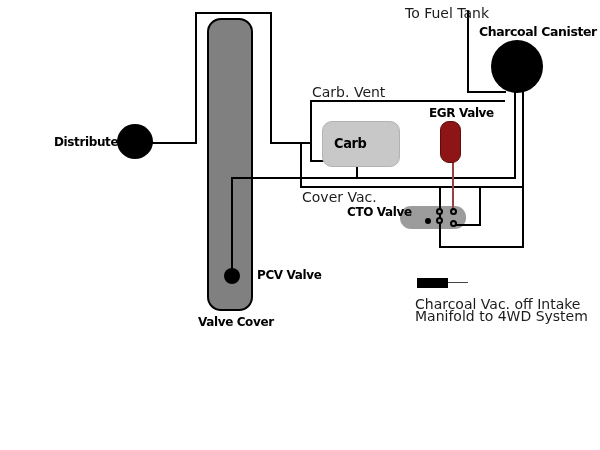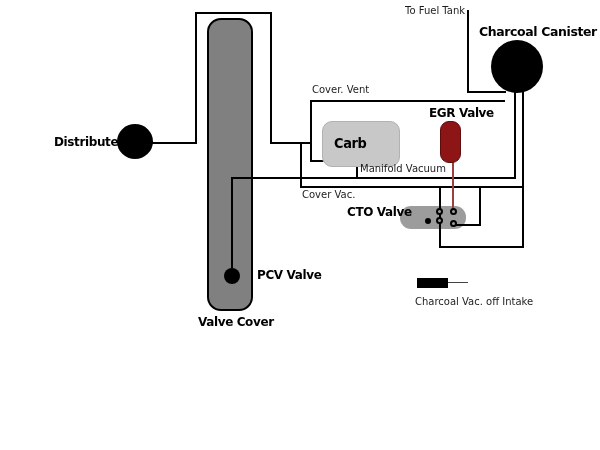--- a/index.html
+++ b/index.html
@@ -2,21 +2,21 @@
 <html><head>
 <meta charset="utf-8">
 <style>
   html,body{margin:0;padding:0;background:#fff;}
   #canvas{
     position:relative;width:600px;height:450px;background:#ffffff;
     font-family:"DejaVu Sans","Liberation Sans",sans-serif;overflow:hidden;
   }
   .ln{position:absolute;background:#000000;}
   .redln{position:absolute;background:#9b4040;}
-  .lbl{position:absolute;font-size:10px;color:#1c1c1c;white-space:nowrap;}
+  .lbl{position:absolute;font-size:14px;color:#1c1c1c;white-space:nowrap;}
   .nodelbl{position:absolute;font-size:12.5px;font-weight:bold;color:#000;
     white-space:nowrap;letter-spacing:-0.4px;transform:scaleX(0.96);transform-origin:left;}
   .shape{position:absolute;box-sizing:border-box;}
   .dot{position:absolute;width:7px;height:7px;border:2px solid #000;background:#9c9c9c;
     border-radius:50%;box-sizing:border-box;}
 </style>
 </head>
 <body>
 
 <div id="canvas">
@@ -64,23 +64,23 @@
   <div class="dot" style="left:436px;top:217px;"></div>
   <div class="dot" style="left:450px;top:220px;"></div>
   <div class="dot" style="left:425px;top:218px;width:6px;height:6px;background:#000;"></div>
 
   <div class="shape" style="left:417px;top:278px;width:31px;height:10px;background:#000;"></div>
   <div class="ln" style="left:448px;top:282px;width:20px;height:1px;background:#444;"></div>
 
   <div class="nodelbl" style="left:54px;top:134px;">Distributer</div>
   <div class="lbl" style="left:405px;top:5px;">To Fuel Tank</div>
   <div class="nodelbl" style="left:479px;top:24px;font-size:13px;">Charcoal Canister</div>
-  <div class="lbl" style="left:312px;top:84px;">Cover. Vent</div>
+  <div class="lbl" style="left:312px;top:84px;">Carb. Vent</div>
   <div class="nodelbl" style="left:429px;top:105px;">EGR Valve</div>
   <div class="nodelbl" style="left:334px;top:135px;font-size:13.5px;">Carb</div>
-  <div class="lbl" style="left:360px;top:163px;">Manifold Vacuum</div>
   <div class="lbl" style="left:302px;top:189px;">Cover Vac.</div>
   <div class="nodelbl" style="left:347px;top:204px;">CTO Valve</div>
   <div class="nodelbl" style="left:257px;top:267px;">PCV Valve</div>
   <div class="nodelbl" style="left:198px;top:314px;">Valve Cover</div>
   <div class="lbl" style="left:415px;top:296px;">Charcoal Vac. off Intake</div>
+  <div class="lbl" style="left:415px;top:308px;">Manifold to 4WD System</div>
 
 </div>
 
 </body></html>

